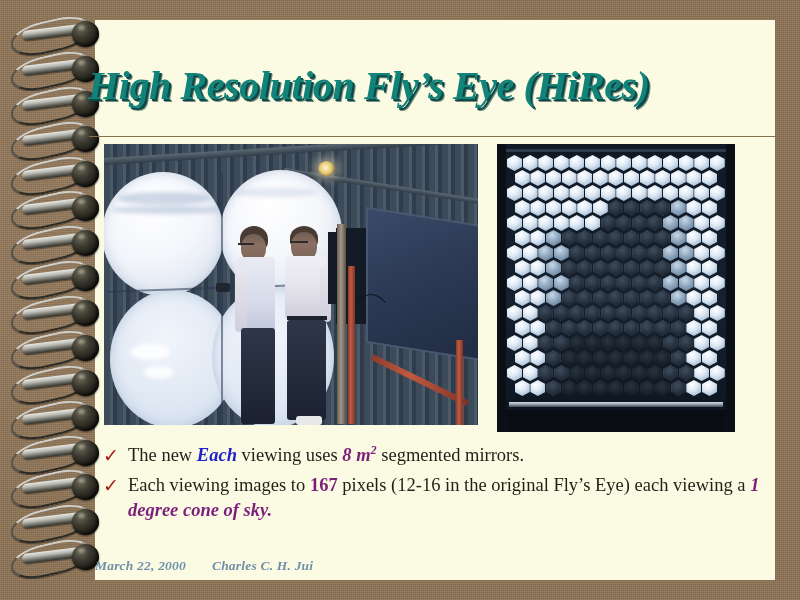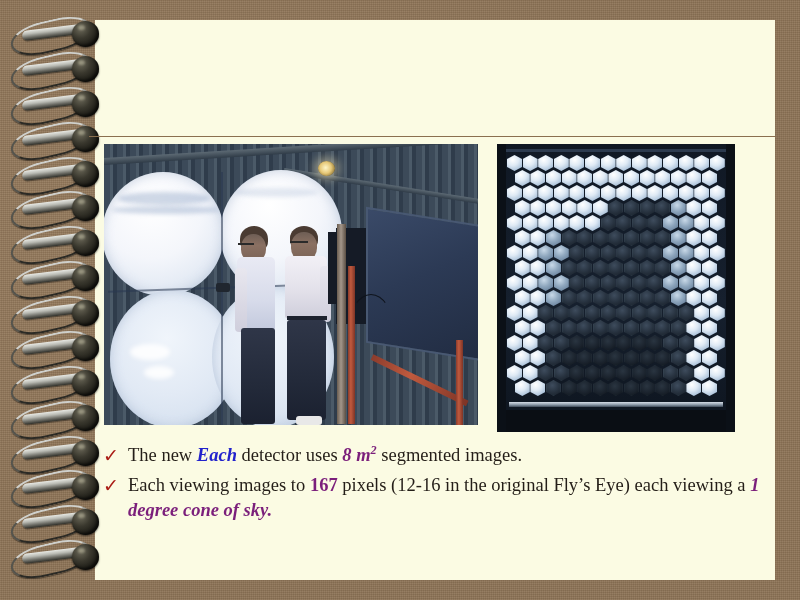--- a/index.html
+++ b/index.html
@@ -483,20 +483,23 @@
         <div class="wire2"></div>
         <div class="knob"></div>
       </div>
       <div class="coil" style="top: 541.125px;">
         <div class="wire"></div>
         <div class="wire2"></div>
         <div class="knob"></div>
       </div>
     </div>
 
+  <div id="title-block">
+    <h1 id="slide-title">High Resolution Fly’s Eye (HiRes)</h1>
+  </div>
   <div id="title-rule"></div>
 
   <div class="photo" id="photo-mirrors">
     <div class="barn-wall"></div>
 
     <div class="barn-beam" style="left:0; top:14px; width:374px; height:7px; transform:rotate(-3.5deg); transform-origin:left center;"></div>
     <div class="barn-beam" style="left:180px; top:24px; width:200px; height:5px; transform:rotate(9deg); transform-origin:left center;"></div>
     <div class="lamp" style="left:214px; top:17px;"></div>
 
     <div class="mirror" style="left:-2px; top:28px; width:122px; height:124px;"></div>
@@ -769,26 +772,29 @@
     <div class="cam-shadow"></div>
 
     <div class="cam-side" style="left:0; top:0; width:9px; height:288px;"></div>
     <div class="cam-side" style="left:229px; top:0; width:9px; height:288px;"></div>
   </div>
 
   <div id="bullet-list">
     <div class="bullet-row">
       <div class="bullet-check">✓</div>
       <div class="bullet-text">
-        <span>The new </span><span class="em-blue">Each</span><span> detector uses </span><span class="em-purple">8 m</span><sup class="unit em-purple">2</sup><span> segmented images.</span>
+        <span>The new </span><span class="em-blue">Each</span><span> viewing uses </span><span class="em-purple">8 m</span><sup class="unit em-purple">2</sup><span> segmented mirrors.</span>
       </div>
     </div>
 
     <div class="bullet-row">
       <div class="bullet-check">✓</div>
       <div class="bullet-text">
         <span>Each viewing images to </span><span class="em-purple-plain">167</span><span> pixels (12-16 in the original Fly’s Eye) each viewing a </span><span class="em-purple">1 degree cone of sky.</span>
       </div>
     </div>
   </div>
 
+  <div id="footer">
+    <span id="footer-date">March 22, 2000</span><span id="footer-author">Charles C. H. Jui</span>
+  </div>
 
 </div>
 
 </body></html>

